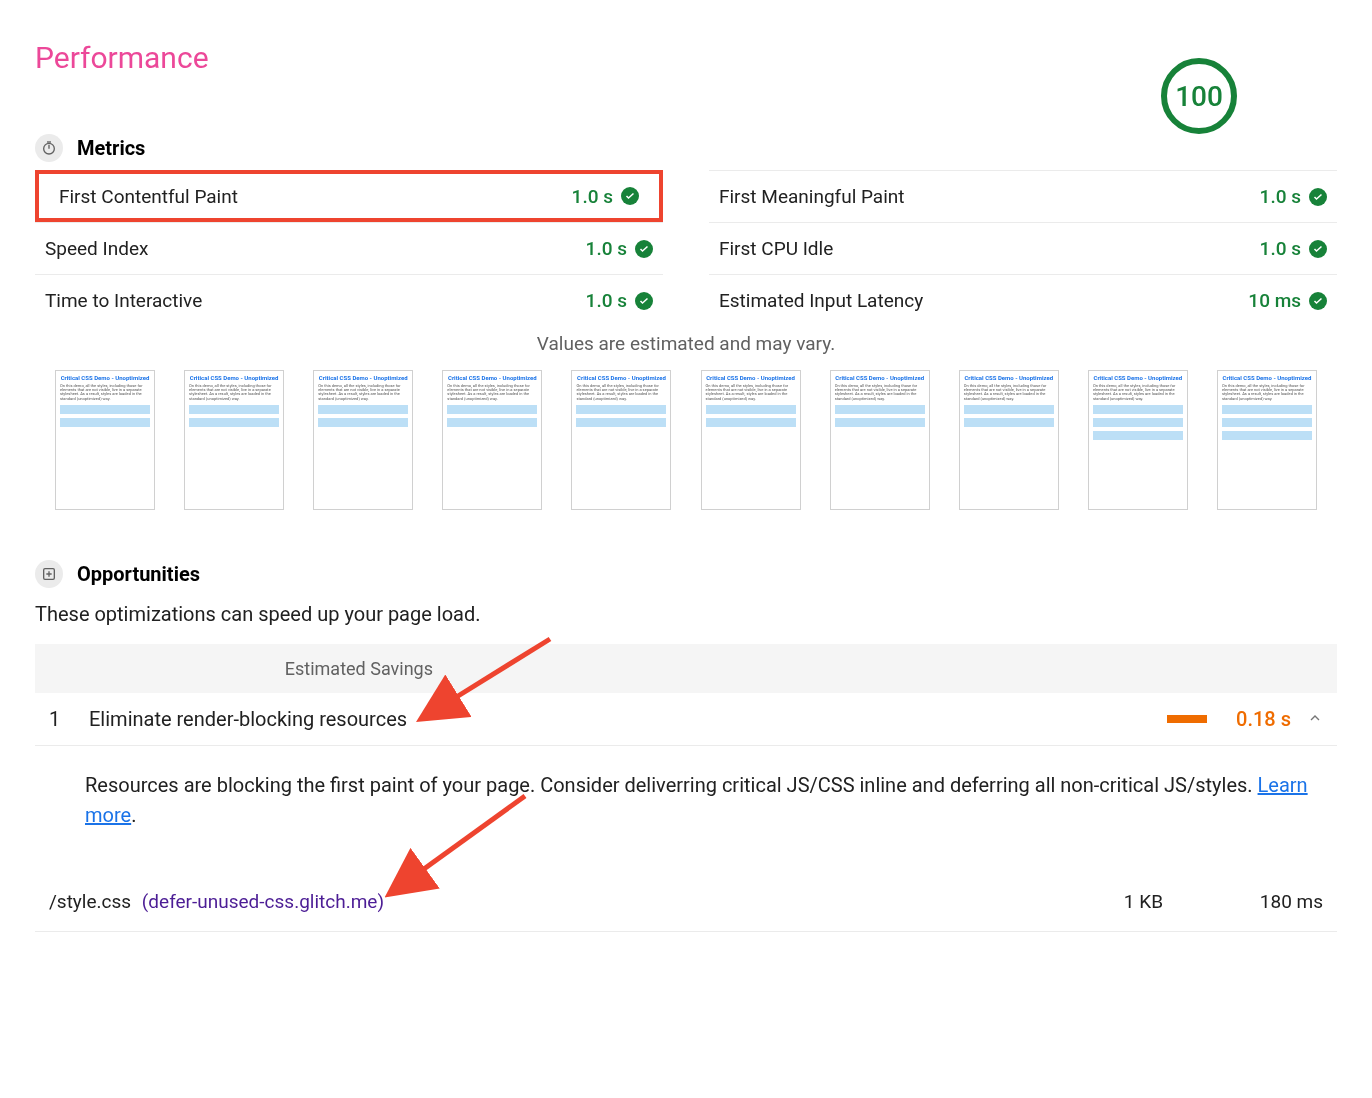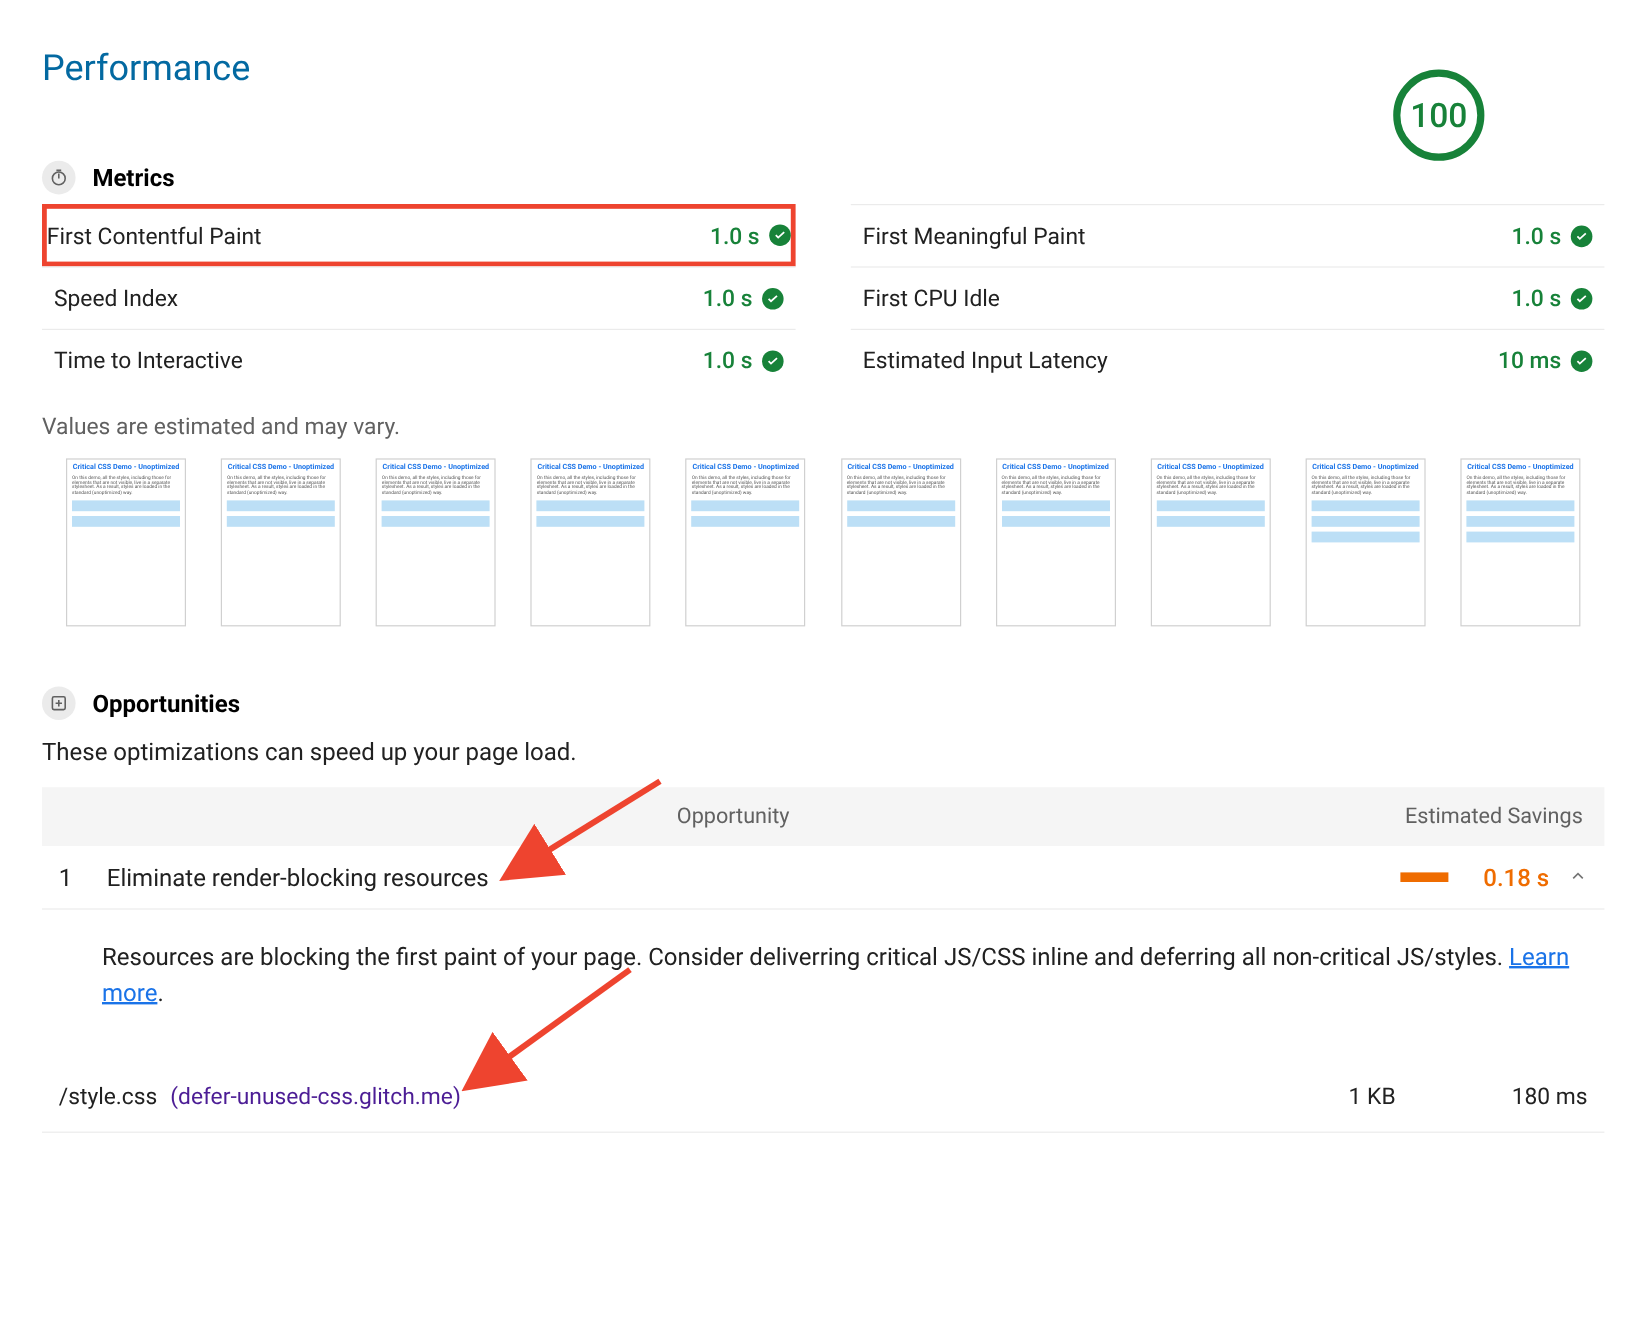--- a/index.html
+++ b/index.html
@@ -12,21 +12,21 @@
   }
   .container { padding: 40px 35px 40px 35px; }
   .header-row {
     display: flex;
     justify-content: space-between;
     align-items: flex-start;
   }
   h1.title {
     font-size: 30px;
     font-weight: 400;
-    color: #0369a1;
+    color: #ec4899;
     margin-bottom: 30px;
   }
   .score-circle {
     width: 76px; height: 76px;
     border: 6px solid #178239;
     border-radius: 50%;
     display: flex;
     align-items: center;
     justify-content: center;
     font-size: 28px;
@@ -64,21 +64,21 @@
   .metric-row {
     display: flex;
     justify-content: space-between;
     align-items: center;
     padding: 14px 10px;
     border-top: 1px solid #ebebeb;
     font-size: 19px;
   }
   .metric-row.highlighted {
     border: 4px solid #ee442f;
-    padding: 10px 0;
+    padding: 10px 20px;
   }
   .metric-label { color: #212121; }
   .metric-value-wrap {
     display: flex;
     align-items: center;
     gap: 8px;
     text-align: right;
   }
   .metric-value {
     color: #178239;
@@ -87,24 +87,24 @@
   .check-icon {
     width: 18px; height: 18px;
     background: #178239;
     border-radius: 50%;
     display: flex;
     align-items: center;
     justify-content: center;
   }
   .check-icon svg { width: 12px; height: 12px; }
   .footnote {
-    text-align: left;
+    text-align: center;
     color: #616161;
     font-size: 19px;
-    margin-top: 18px;
+    margin-top: 6px;
     margin-bottom: 12px;
   }
   .filmstrip {
     display: flex;
     gap: 8px;
     justify-content: space-between;
     margin: 15px 20px 50px 20px;
   }
   .frame {
     width: 100px;
@@ -352,21 +352,20 @@
           <rect x="4" y="4" width="16" height="16" rx="2"></rect>
           <path d="M12 8v8M8 12h8"></path>
         </svg>
     </div>
     <div class="section-title">Opportunities</div>
   </div>
 
   <div class="opp-desc">These optimizations can speed up your page load.</div>
 
   <div class="opp-head">
-    <div class="col-opp">Opportunity</div>
     <div class="col-sav">Estimated Savings</div>
   </div>
 
   <div class="opp-item">
     <div class="opp-index">1</div>
     <div class="opp-name">Eliminate render-blocking resources</div>
     <div class="opp-bar"></div>
     <div class="opp-time">0.18 s</div>
     <div class="opp-chevron">
       <svg width="16" height="16" viewBox="0 0 24 24" fill="none" stroke="#757575" stroke-width="2">

